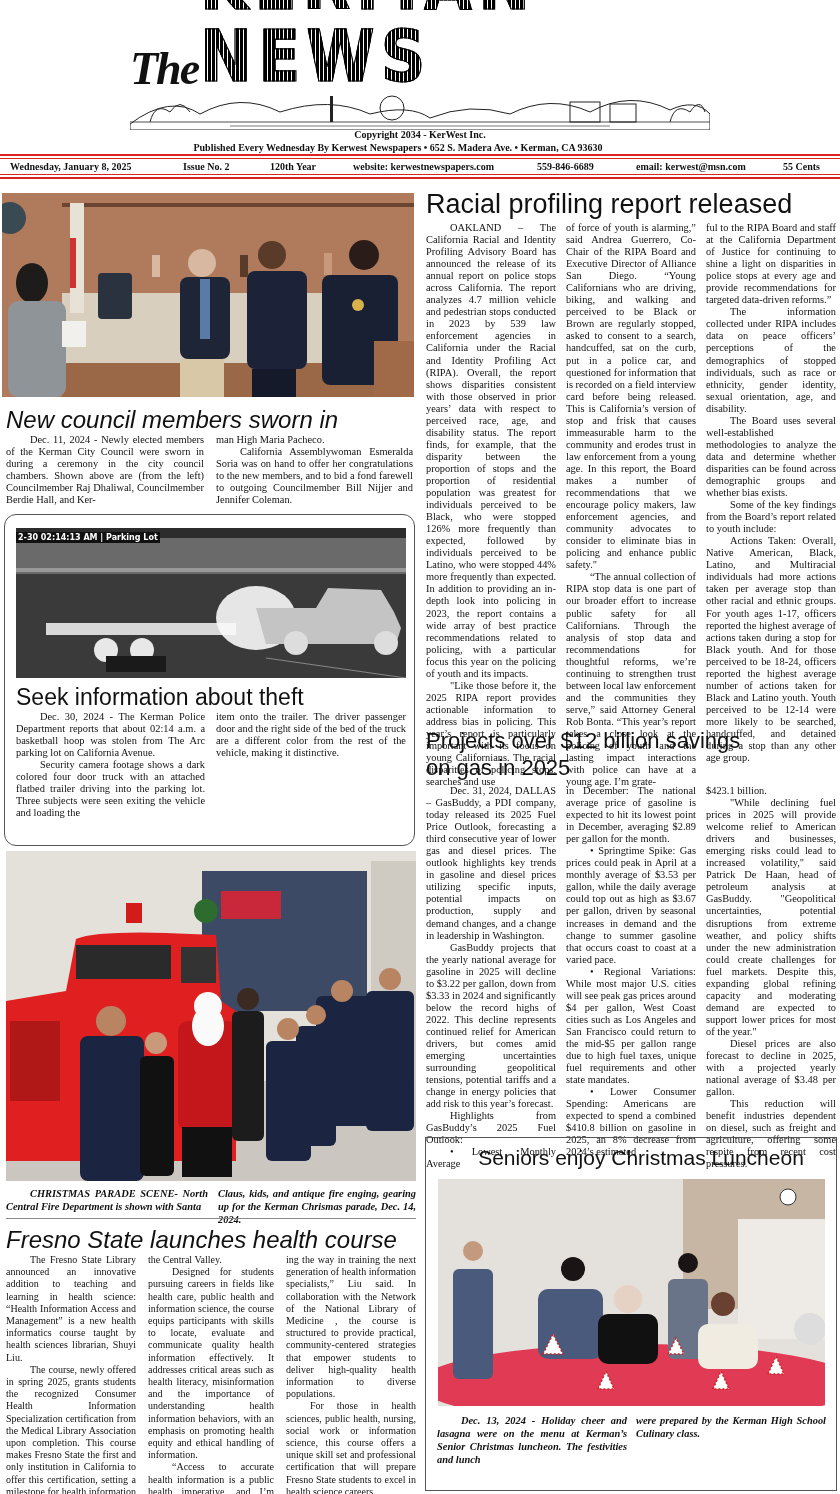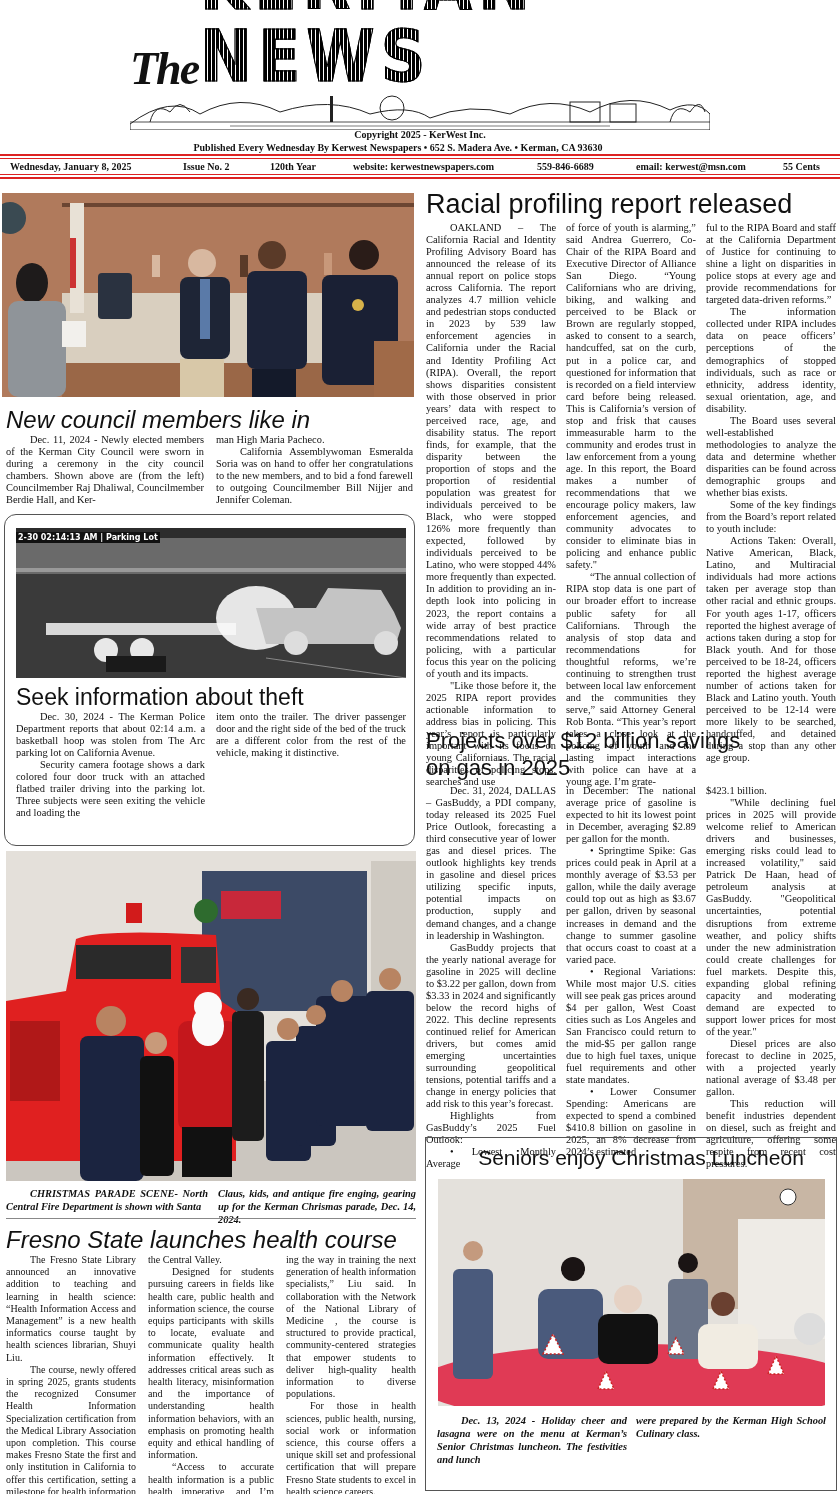--- a/index.html
+++ b/index.html
@@ -67,21 +67,21 @@
     <line x1="100" y1="42" x2="480" y2="42" stroke="#222" stroke-width="0.6"></line>
     <rect x="200" y="12" width="3" height="26" fill="#222"></rect>
     <circle cx="262" cy="24" r="12" fill="none" stroke="#222" stroke-width="1"></circle>
     <rect x="440" y="18" width="30" height="20" fill="none" stroke="#222"></rect>
     <rect x="480" y="20" width="26" height="18" fill="none" stroke="#222"></rect>
     <path d="M20 38 q5 -20 20 -10 q10 -15 20 0" fill="none" stroke="#222"></path>
     <path d="M540 38 q5 -20 20 -10 q10 -15 15 0" fill="none" stroke="#222"></path>
   </svg>
 </div>
 
-<div id="copyright" class="abs">Copyright 2025 - KerWest Inc.</div>
+<div id="copyright" class="abs">Copyright 2034 - KerWest Inc.</div>
 <div id="published" class="abs">Published Every Wednesday By Kerwest Newspapers • 652 S. Madera Ave. • Kerman, CA 93630</div>
 
 <div id="rule-top" class="redrule"></div>
 <div id="dateline" class="abs">
   <span style="left:10px">Wednesday,  January 8, 2025</span>
   <span style="left:183px">Issue No. 2</span>
   <span style="left:270px">120th Year</span>
   <span style="left:353px">website: kerwestnewspapers.com</span>
   <span style="left:537px">559-846-6689</span>
   <span style="left:636px">email: kerwest@msn.com</span>
@@ -115,21 +115,21 @@
     <rect x="250" y="176" width="44" height="28" fill="#141a2a"></rect>
     <rect x="238" y="62" width="8" height="22" fill="#5a3a28"></rect>
 
     <circle cx="362" cy="62" r="15" fill="#2a1c18"></circle>
     <rect x="320" y="82" width="76" height="110" rx="8" fill="#1a2034"></rect>
     <rect x="322" y="60" width="8" height="22" fill="#c8987a"></rect>
     <circle cx="356" cy="112" r="6" fill="#d7b24a"></circle>
     <rect x="372" y="148" width="40" height="56" fill="#a06a48"></rect>
   </svg>
 </div>
-<div class="hl hl-italic abs" style="left:6px; top:408px; font-size:24px;">New council members like in</div>
+<div class="hl hl-italic abs" style="left:6px; top:408px; font-size:24px;">New council members sworn in</div>
 <div class="col" style="left:6px; top:434px; width:198px;">
   <p>Dec. 11, 2024 - Newly elected members of the Kerman City Council were sworn in during a ceremony in the city council chambers.  Shown above are (from the left) Councilmember Raj Dhaliwal, Councilmember Berdie Hall, and Ker-</p>
 </div>
 <div class="col" style="left:216px; top:434px; width:197px;">
   <p class="noindent">man High Maria Pacheco.</p>
   <p>California Assemblywoman Esmeralda Soria was on hand to offer her congratulations to the new members, and to bid a fond farewell to outgoing Councilmember Bill Nijjer and Jennifer Coleman.</p>
 </div>
 
 <div id="box-theft" class="abs"></div>
 <div id="photo-theft" class="photo">
@@ -224,21 +224,21 @@
 <div class="col" style="left:426px; top:222px; width:130px;">
   <p>OAKLAND – The California Racial and Identity Profiling Advisory Board has announced the release of its annual report on police stops across California. The report analyzes 4.7 million vehicle and pedestrian stops conducted in 2023 by 539 law enforcement agencies in California under the Racial and Identity Profiling Act (RIPA). Overall, the report shows disparities consistent with those observed in prior years’ data with respect to perceived race, age, and disability status. The report finds, for example, that the disparity between the proportion of stops and the proportion of residential population was greatest for individuals perceived to be Black, who were stopped 126% more frequently than expected, followed by individuals perceived to be Latino, who were stopped 44% more frequently than expected. In addition to providing an in-depth look into policing in 2023, the report contains a wide array of best practice recommendations related to policing, with a particular focus this year on the policing of youth and its impacts.</p>
   <p>"Like those before it, the 2025 RIPA report provides actionable information to address bias in policing. This year’s report is particularly important with its focus on young Californians. The racial disparities of policing stops, searches and use</p>
 </div>
 <div class="col" style="left:566px; top:222px; width:130px;">
   <p class="noindent">of force of youth is alarming,” said Andrea Guerrero, Co-Chair of the RIPA Board and Executive Director of Alliance San Diego. “Young Californians who are driving, biking, and walking and perceived to be Black or Brown are regularly stopped, asked to consent to a search, handcuffed, sat on the curb, put in a police car, and questioned for information that is recorded on a field interview card before being released. This is California’s version of stop and frisk that causes immeasurable harm to the community and erodes trust in law enforcement from a young age. In this report, the Board makes a number of recommendations that we encourage policy makers, law enforcement agencies, and community advocates to consider to eliminate bias in policing and enhance public safety."</p>
   <p>“The annual collection of RIPA stop data is one part of our broader effort to increase public safety for all Californians. Through the analysis of stop data and recommendations for thoughtful reforms, we’re continuing to strengthen trust between local law enforcement and the communities they serve,” said Attorney General Rob Bonta. “This year’s report takes a close look at the policing of youth and the lasting impact interactions with police can have at a young age. I’m grate-</p>
 </div>
 <div class="col" style="left:706px; top:222px; width:130px;">
   <p class="noindent">ful to the RIPA Board and staff at the California Department of Justice for continuing to shine a light on disparities in police stops at every age and provide recommendations for targeted data-driven reforms.”</p>
-  <p>The information collected under RIPA includes data on peace officers’ perceptions of the demographics of stopped individuals, such as race or ethnicity, address identity, sexual orientation, age, and disability.</p>
+  <p>The information collected under RIPA includes data on peace officers’ perceptions of the demographics of stopped individuals, such as race or ethnicity, gender identity, sexual orientation, age, and disability.</p>
   <p>The Board uses several well-established methodologies to analyze the data and determine whether disparities can be found across demographic groups and whether bias exists.</p>
   <p>Some of the key findings from the Board’s report related to youth include:</p>
   <p>Actions Taken: Overall, Native American, Black, Latino, and Multiracial individuals had more actions taken per average stop than other racial and ethnic groups. For youth ages 1-17, officers reported the highest average of actions taken during a stop for Black youth. And for those perceived to be 18-24, officers reported the highest average number of actions taken for Black and Latino youth. Youth perceived to be 12-14 were more likely to be searched, handcuffed, and detained during a stop than any other age group.</p>
 </div>
 
 <div class="hl abs" style="left:426px; top:727px; font-size:22px; line-height:27px;">
   <div>Projects over $12 billion savings</div>
   <div>on gas in 2025</div>
 </div>
 <div class="col" style="left:426px; top:785px; width:130px;">

